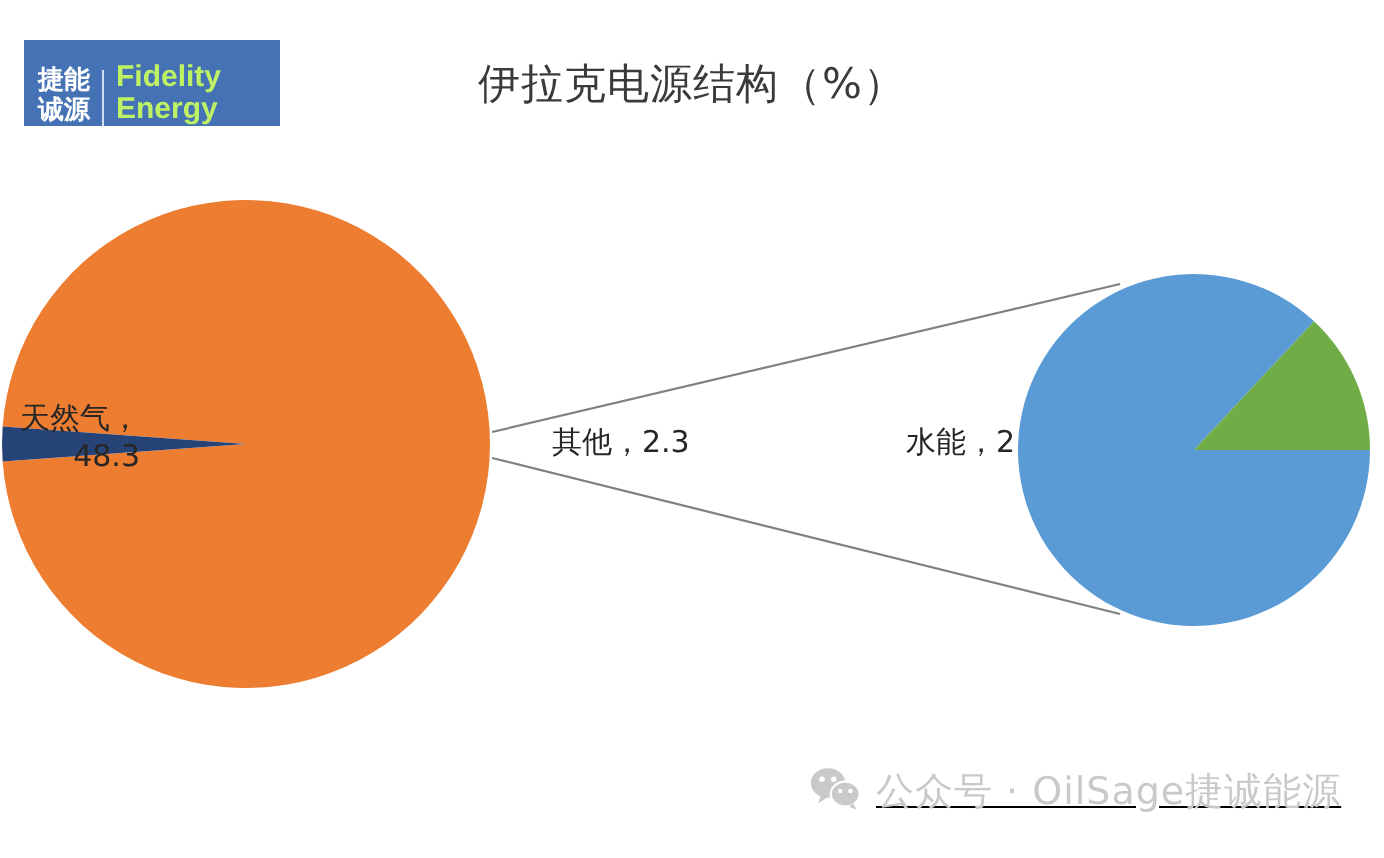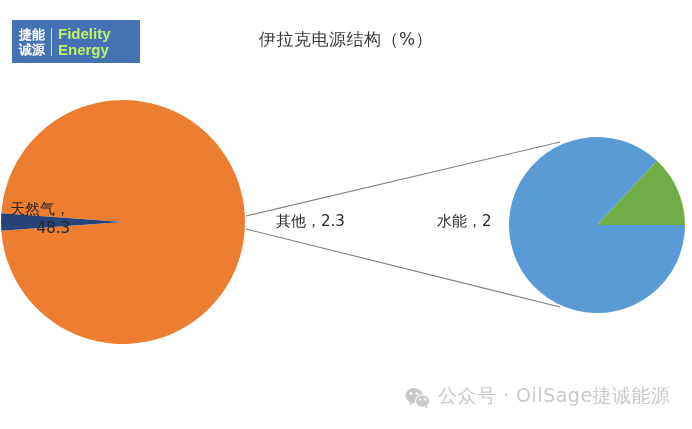--- a/index.html
+++ b/index.html
@@ -23,21 +23,21 @@
 
   
   .logo {
     position: absolute;
     left: 12px;
     top: 20px;
     width: 128px;
     height: 43px;
     background: #4472B4;
     display: flex;
-    align-items: center;
+    align-items: flex-end;
     box-sizing: border-box;
     padding: 0 7px;
   }
   .logo-cn {
     color: #ffffff;
     font-family: "DejaVu Sans", "Liberation Sans", sans-serif;
     font-size: 13px;
     font-weight: bold;
     line-height: 15px;
     letter-spacing: 0px;
@@ -60,21 +60,21 @@
   }
 
   
   .title {
     position: absolute;
     left: 0;
     top: 28px;
     width: 692px;
     text-align: center;
     font-family: "DejaVu Sans", "Liberation Sans", sans-serif;
-    font-size: 17px;
+    font-size: 21px;
     color: #3a3a3a;
     letter-spacing: 0.5px;
     white-space: nowrap;
   }
 
   
   #chart {
     position: absolute;
     left: 0;
     top: 0;
@@ -93,39 +93,40 @@
     left: 10px;
     top: 200px;
     text-align: right;
   }
   #label-other {
     left: 248px;
     top: 212px;
     margin-left: 28px;
   }
   #label-hydro {
-    left: 437px;
+    left: 453px;
     top: 212px;
   }
   #label-renew {
     left: 563px;
     top: 165px;
     text-align: center;
     width: 120px;
     line-height: 21px;
   }
 
   
   .footer {
     position: absolute;
     left: 405px;
     top: 383px;
     display: flex;
-    align-items: flex-end;
+    align-items: flex-start;
     gap: 7px;
+    text-decoration: underline;
   }
   .wechat-icon {
     width: 26px;
     height: 22px;
     flex: none;
     display: block;
   }
   .footer-text {
     font-family: "DejaVu Sans", "Liberation Sans", sans-serif;
     font-size: 19px;

